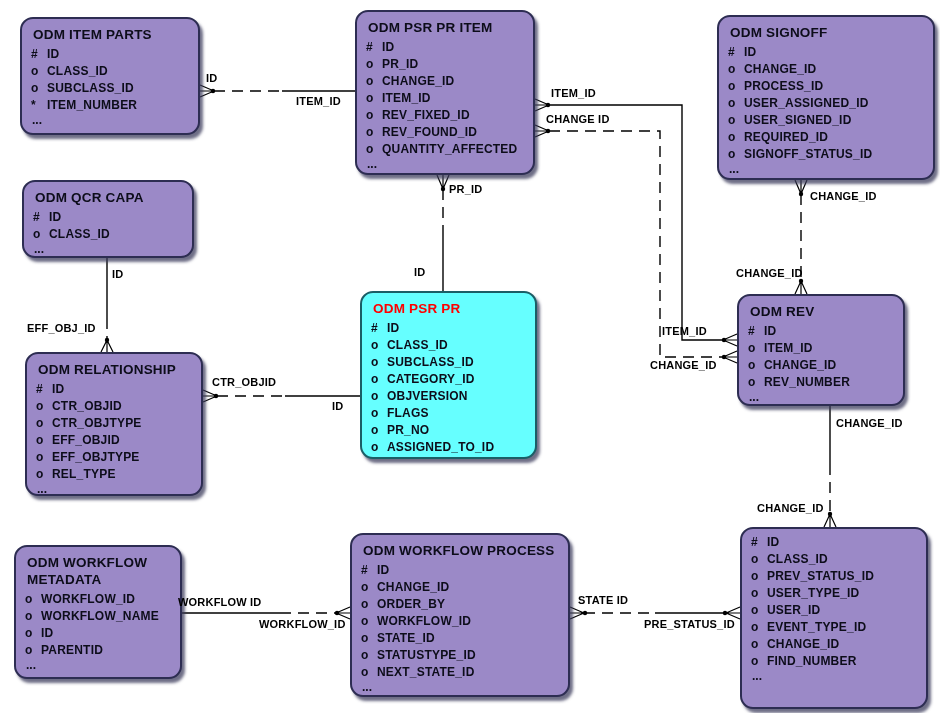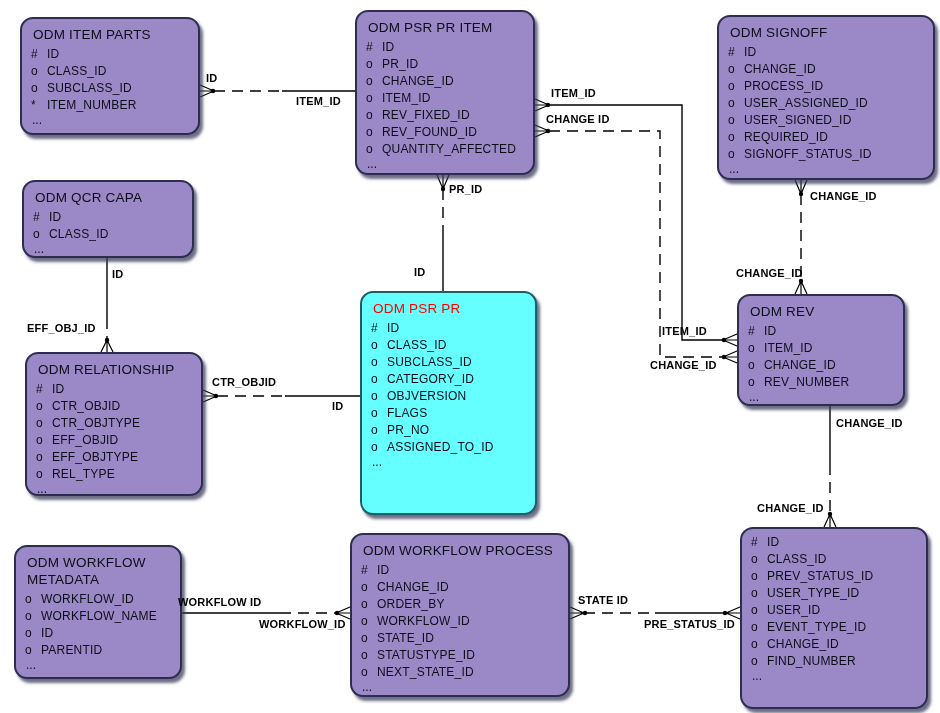--- a/index.html
+++ b/index.html
@@ -9,21 +9,21 @@
   .solid{stroke:var(--c-edge,#000);stroke-width:1.4;fill:none;}
   .dash{stroke:var(--c-edge,#000);stroke-width:1.4;fill:none;stroke-dasharray:11 7;}
   .foot{stroke:var(--c-edge,#000);stroke-width:1.2;fill:none;}
   svg.wires circle{fill:var(--c-edge,#000);}
   .entity{position:absolute;z-index:2;box-sizing:border-box;
           background:var(--c-entity_fill,#9B89C7);
           border:2px solid var(--c-entity_border,#2D2D52);
           border-radius:13px;
           box-shadow:3px 4px 3px rgba(62,62,94,.75);
           padding:5px 9px;overflow:hidden;
-          color:#0d0d1a;font-weight:normal;}
+          color:#0d0d1a;font-weight:bold;}
   .entity .etitle{font-size:13.5px;line-height:17px;margin:2px 0 3px 2px;letter-spacing:.2px;}
   .entity.highlight{background:var(--c-highlight_fill,#66FFFF);border-color:#1b5e66;}
   .entity.highlight .etitle{color:var(--c-highlight_title,#FF0000);}
   .row{display:flex;font-size:12px;line-height:17px;white-space:nowrap;}
   .k{flex:0 0 16px;width:16px;}
   .v{letter-spacing:.2px;}
   .more{font-size:12px;line-height:13px;margin-left:1px;}
   .elabel{position:absolute;z-index:3;font-size:11px;font-weight:bold;color:#000;
           letter-spacing:.2px;white-space:nowrap;}
 </style>
@@ -214,21 +214,21 @@
         <span class="k">#</span>
         <span class="v">ID</span>
       </div>
     <div class="row">
         <span class="k">o</span>
         <span class="v">CLASS_ID</span>
       </div>
     <div class="more">...</div>
   </div>
 
-  <div class="entity highlight" style="left:360px;top:291px;width:177px;height:224px">
+  <div class="entity highlight" style="left:360px;top:291px;width:177px;height:168px">
     <div class="etitle">ODM PSR PR</div>
     <div class="row">
         <span class="k">#</span>
         <span class="v">ID</span>
       </div>
     <div class="row">
         <span class="k">o</span>
         <span class="v">CLASS_ID</span>
       </div>
     <div class="row">

